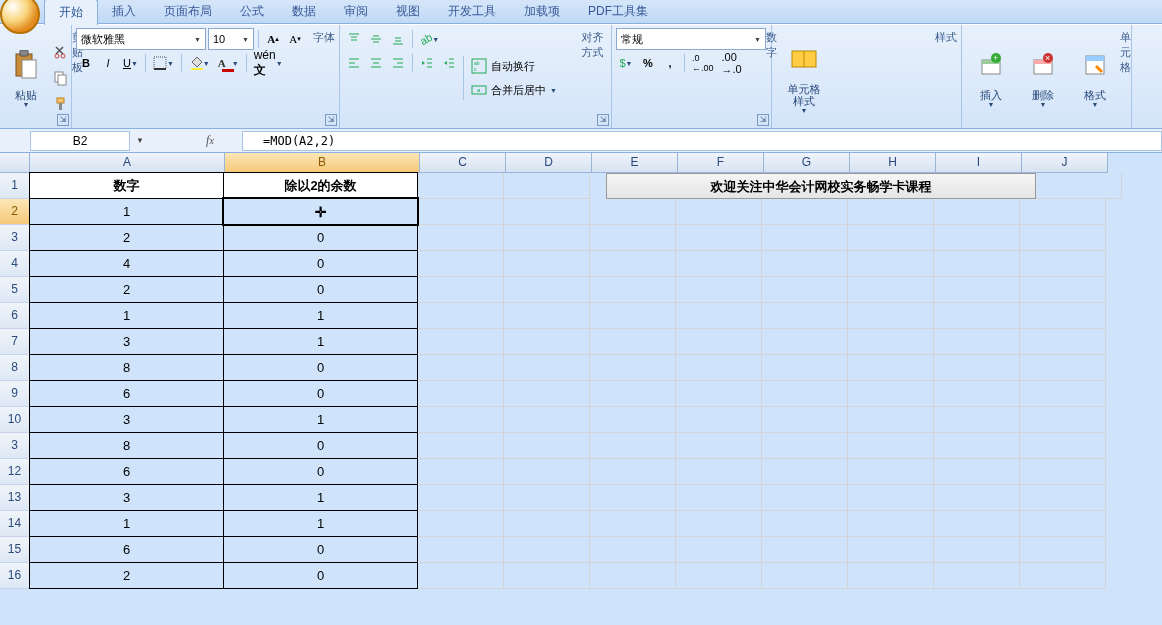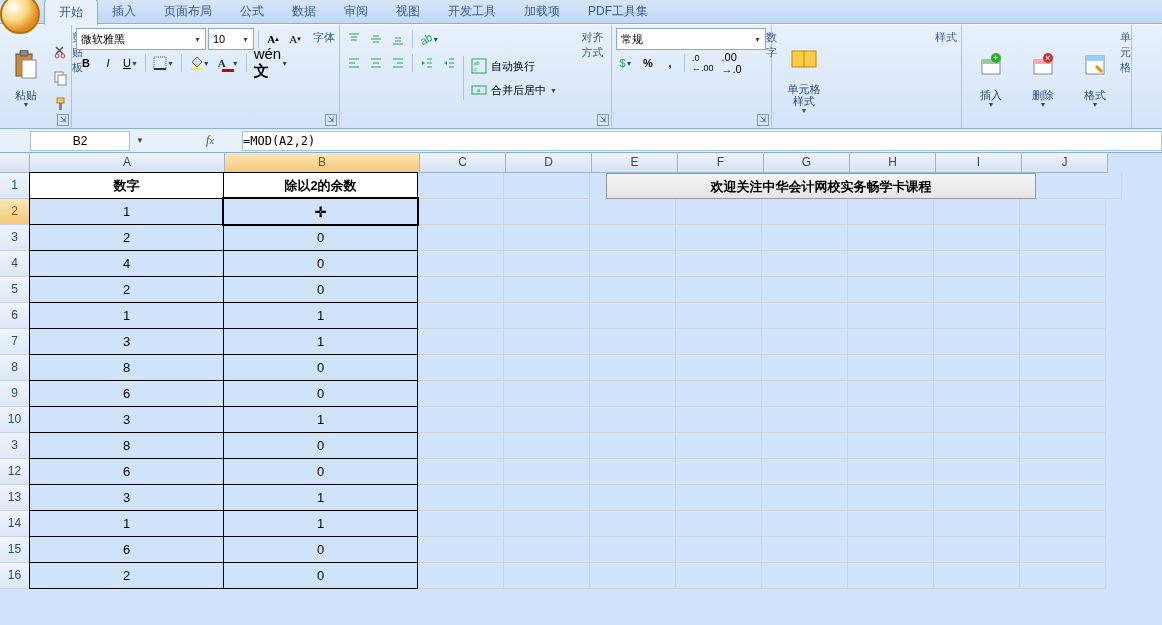--- a/index.html
+++ b/index.html
@@ -25,21 +25,21 @@
     .row { display: flex; gap: 2px; align-items: center; }
     .combo { background: #fff; border: 1px solid #8aa8d0; height: 22px; display: flex; align-items: center; padding: 0 4px; font-size: 11px; }
     .combo .arrow { margin-left: auto; font-size: 7px; color: #444; padding-left: 4px; }
     .small-btn { min-width: 20px; height: 22px; border: 1px solid transparent; display: flex; align-items: center; justify-content: center; cursor: pointer; font-size: 11px; padding: 0 2px; }
     .sep { width: 1px; height: 18px; background: #a8c5e8; margin: 0 2px; }
     
     .formula-bar { background: #e8f1fb; height: 24px; display: flex; align-items: center; border-bottom: 1px solid #8ab0e0; }
     .name-box { width: 100px; background: #fff; border: 1px solid #a8c5e8; height: 20px; margin: 0 2px 0 30px; text-align: center; line-height: 18px; font-size: 12px; }
     .nb-arrow { width: 16px; height: 20px; display: flex; align-items: center; justify-content: center; font-size: 8px; color: #444; }
     .fx-btn { width: 24px; height: 20px; display: flex; align-items: center; justify-content: center; font-style: italic; color: #555; margin: 0 20px 0 50px; font-family: serif; }
-    .formula-input { flex: 1; background: #fff; border: 1px solid #a8c5e8; height: 20px; padding: 0 0; line-height: 18px; font-family: Consolas, monospace; font-size: 12px; }
+    .formula-input { flex: 1; background: #fff; border: 1px solid #a8c5e8; height: 20px; padding: 0 20px; line-height: 18px; font-family: Consolas, monospace; font-size: 12px; }
     
     .grid-area { background: #fff; position: relative; }
     .sel-all { position: absolute; top: 0; left: 0; width: 30px; height: 20px; background: linear-gradient(to bottom, #f0f4fa, #d6e2f2); border-right: 1px solid #9bb5d8; border-bottom: 1px solid #9bb5d8; }
     .col-headers { position: absolute; top: 0; left: 30px; height: 20px; display: flex; }
     .ch { background: linear-gradient(to bottom, #f0f4fa, #d6e2f2); border-right: 1px solid #9bb5d8; border-bottom: 1px solid #9bb5d8; text-align: center; line-height: 19px; font-size: 12px; color: #2a4a7a; }
     .ch.sel { background: linear-gradient(to bottom, #fce7b8, #f5c878); color: #8a5800; }
     .row-headers { position: absolute; top: 20px; left: 0; width: 30px; }
     .rh { height: 26px; background: linear-gradient(to bottom, #f0f4fa, #dde8f5); border-right: 1px solid #9bb5d8; border-bottom: 1px solid #c5d4ea; text-align: center; line-height: 25px; font-size: 12px; color: #2a4a7a; }
     .rh.sel { background: linear-gradient(to bottom, #fce7b8, #f5c878); color: #8a5800; }
     
@@ -159,21 +159,21 @@
               </svg>
               <span class="dropdown-arrow">▼</span>
             </div>
           <div class="small-btn">
               <span style="font-family:serif;font-weight:bold;color:#333">A</span>
               <div style="width:12px;height:3px;background:#c00;position:absolute;margin-top:14px"></div>
               <span class="dropdown-arrow" style="margin-left:6px">▼</span>
             </div>
           <div class="sep"></div>
           <div class="small-btn">
-              <span style="font-size:15px">wén<br><b>文</b></span>
+              <span style="font-size:12px">wén<br><b>文</b></span>
               <span class="dropdown-arrow">▼</span>
             </div>
         </div>
       </div>
     </div>
     <div class="group-label">字体</div>
     <div class="group-launcher">⇲</div>
   </div>
 
   <div class="group" style="width:272px">

